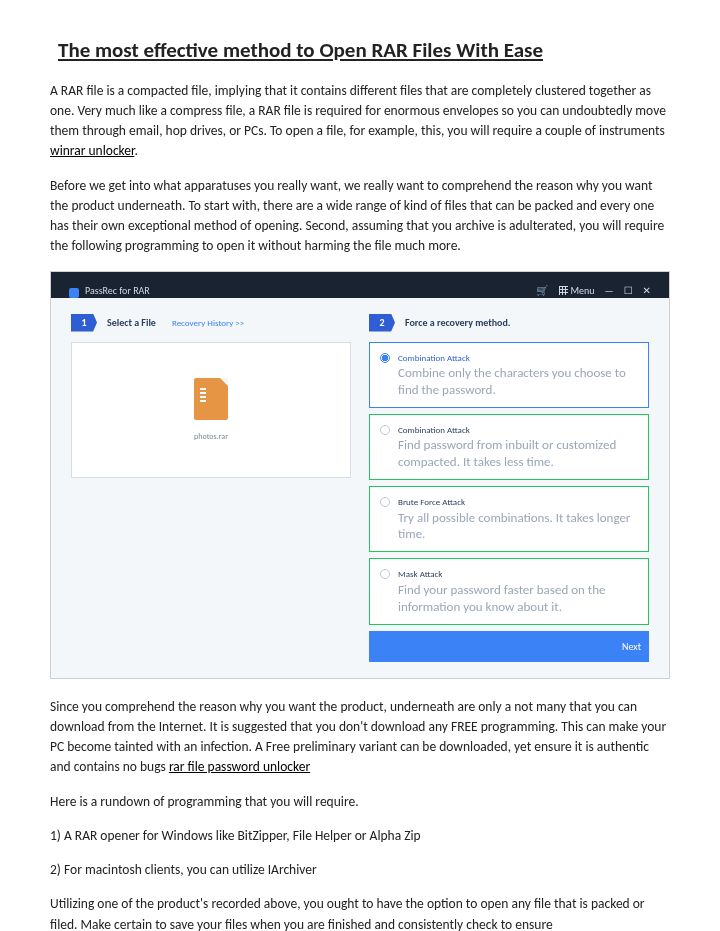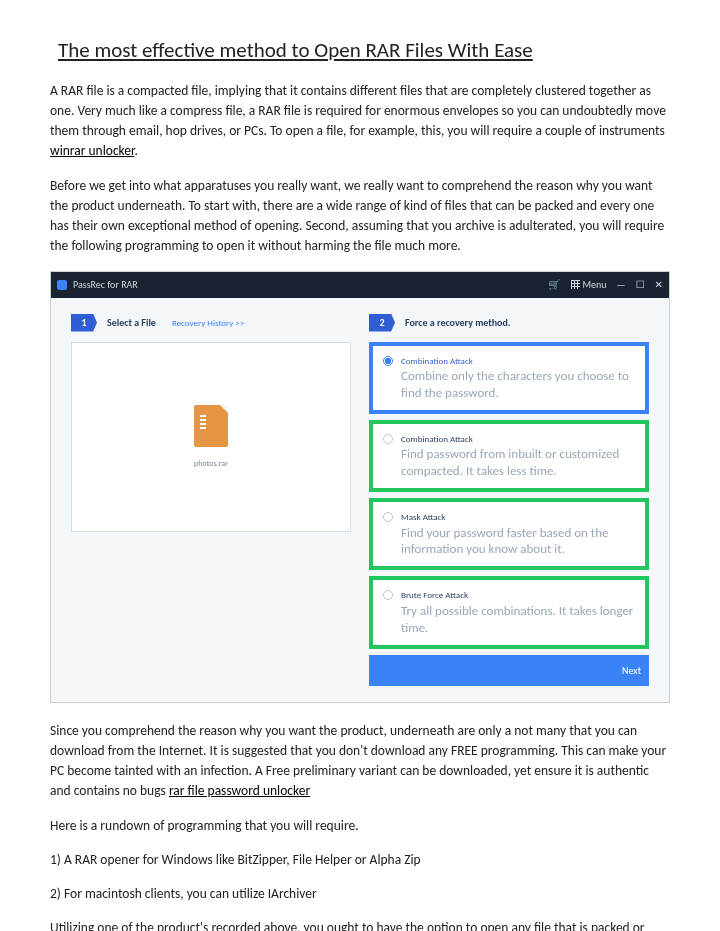--- a/index.html
+++ b/index.html
@@ -1,42 +1,42 @@
 <!DOCTYPE html>
 <html><head>
 <meta charset="utf-8">
 <style>
 *{box-sizing:border-box;margin:0;padding:0}
 body{width:720px;height:931px;background:#fff;font-family:Calibri,Arial,sans-serif;font-size:13.5px;line-height:1.5;color:#222;padding:0 50px}
-h1{font-size:21px;font-weight:normal;text-decoration:underline;margin:35px 0 14px 8px}
+h1{font-size:21px;font-weight:bold;text-decoration:underline;margin:35px 0 14px 8px}
 p{margin-bottom:14px}
 a{color:#000000;text-decoration:underline}
 
 .app{border:1px solid #d0d0d0;margin:8px 0 18px 0;background:#f4f7fa}
-.titlebar{background:#1a2332;height:26px;display:flex;align-items:center;color:#cfd8e3;font-size:10px;padding:0 6px}
+.titlebar{background:#1a2332;height:26px;display:flex;align-items:flex-end;color:#cfd8e3;font-size:10px;padding:0 18px}
 .titlebar .shield{width:10px;height:10px;background:#3b82f6;border-radius:2px;margin-right:6px}
 .titlebar .spacer{flex:1}
 .titlebar .tb-icon{margin-left:10px;font-size:10px;cursor:pointer;color:#cfd8e3}
 .tb-menu{display:flex;align-items:center;margin-left:10px}
 .tb-menu .grid{display:inline-block;width:9px;height:9px;margin-right:3px;background:repeating-linear-gradient(#cfd8e3 0 1px,transparent 1px 3px),repeating-linear-gradient(90deg,#cfd8e3 0 1px,transparent 1px 3px)}
 
 .app-body{display:flex;padding:16px 20px;gap:18px}
 .col{flex:1}
 .step-head{display:flex;align-items:center;margin-bottom:10px}
 .step-num{background:#2f5ed4;color:#fff;font-size:10px;font-weight:bold;width:26px;height:18px;display:flex;align-items:center;justify-content:center;clip-path:polygon(0 0,85% 0,100% 50%,85% 100%,0 100%)}
 .step-title{font-size:10px;color:#2a3f5f;margin-left:10px;font-weight:700}
 .step-link{font-size:9px;color:#3b82f6;margin-left:16px}
 
-.file-box{border:1px solid #d5dde6;background:#fff;height:190px;display:flex;flex-direction:column;align-items:center;justify-content:center}
+.file-box{border:1px solid #d5dde6;background:#fff;height:136px;display:flex;flex-direction:column;align-items:center;justify-content:center}
 .rar-icon{width:34px;height:42px;background:#e59544;border-radius:2px;position:relative}
 .rar-icon::before{content:"";position:absolute;top:0;right:0;border-style:solid;border-width:0 8px 8px 0;border-color:transparent #f4f7fa transparent transparent}
 .rar-zip{position:absolute;left:6px;top:10px;width:6px;height:16px;background:repeating-linear-gradient(#fff 0 2px,transparent 2px 4px)}
 .file-name{font-size:8px;color:#7a8699;margin-top:10px}
 
-.opt{border:4px solid #22c55e;background:#fff;padding:8px 10px;margin-bottom:6px;display:flex;align-items:flex-start}
+.opt{border:1px solid #22c55e;background:#fff;padding:8px 10px;margin-bottom:6px;display:flex;align-items:flex-start}
 .opt.sel{border-color:#3b82f6}
 .opt .radio{width:10px;height:10px;border:1px solid #c0c9d4;border-radius:50%;margin-right:8px;margin-top:2px;flex-shrink:0}
 .opt.sel .radio{border-color:#3b82f6;background:radial-gradient(#3b82f6 0 3px,transparent 3px)}
 .opt-txt{flex:1}
 .opt-title{font-size:9px;color:#2a3f5f;font-weight:500}
 .opt.sel .opt-title{color:#2f5ed4}
 .opt-desc{font-size:13px;color:#9aa7b8;margin-top:1px;line-height:1.3}
 .next-btn{background:#3b82f6;color:#fff;text-align:right;font-size:10px;padding:8px;margin-top:6px;cursor:pointer}
 </style>
 </head>
@@ -91,29 +91,29 @@
       <div class="opt">
         <div class="radio"></div>
         <div class="opt-txt">
             <div class="opt-title">Combination Attack</div>
             <div class="opt-desc">Find password from inbuilt or customized compacted. It takes less time.</div>
           </div>
       </div>
       <div class="opt">
         <div class="radio"></div>
         <div class="opt-txt">
-            <div class="opt-title">Mask Attack</div>
-            <div class="opt-desc">Find your password faster based on the information you know about it.</div>
+            <div class="opt-title">Brute Force Attack</div>
+            <div class="opt-desc">Try all possible combinations. It takes longer time.</div>
           </div>
       </div>
       <div class="opt">
         <div class="radio"></div>
         <div class="opt-txt">
-            <div class="opt-title">Brute Force Attack</div>
-            <div class="opt-desc">Try all possible combinations. It takes longer time.</div>
+            <div class="opt-title">Mask Attack</div>
+            <div class="opt-desc">Find your password faster based on the information you know about it.</div>
           </div>
       </div>
       <div class="next-btn">Next</div>
     </div>
   </div>
 </div>
 
 <p><span>Since you comprehend the reason why you want the product, underneath are only a not many that you can download from the Internet. It is suggested that you don't download any FREE programming. This can make your PC become tainted with an infection. A Free preliminary variant can be downloaded, yet ensure it is authentic and contains no bugs </span><a href="#">rar file password unlocker</a></p>
 
 <p>Here is a rundown of programming that you will require.</p>

